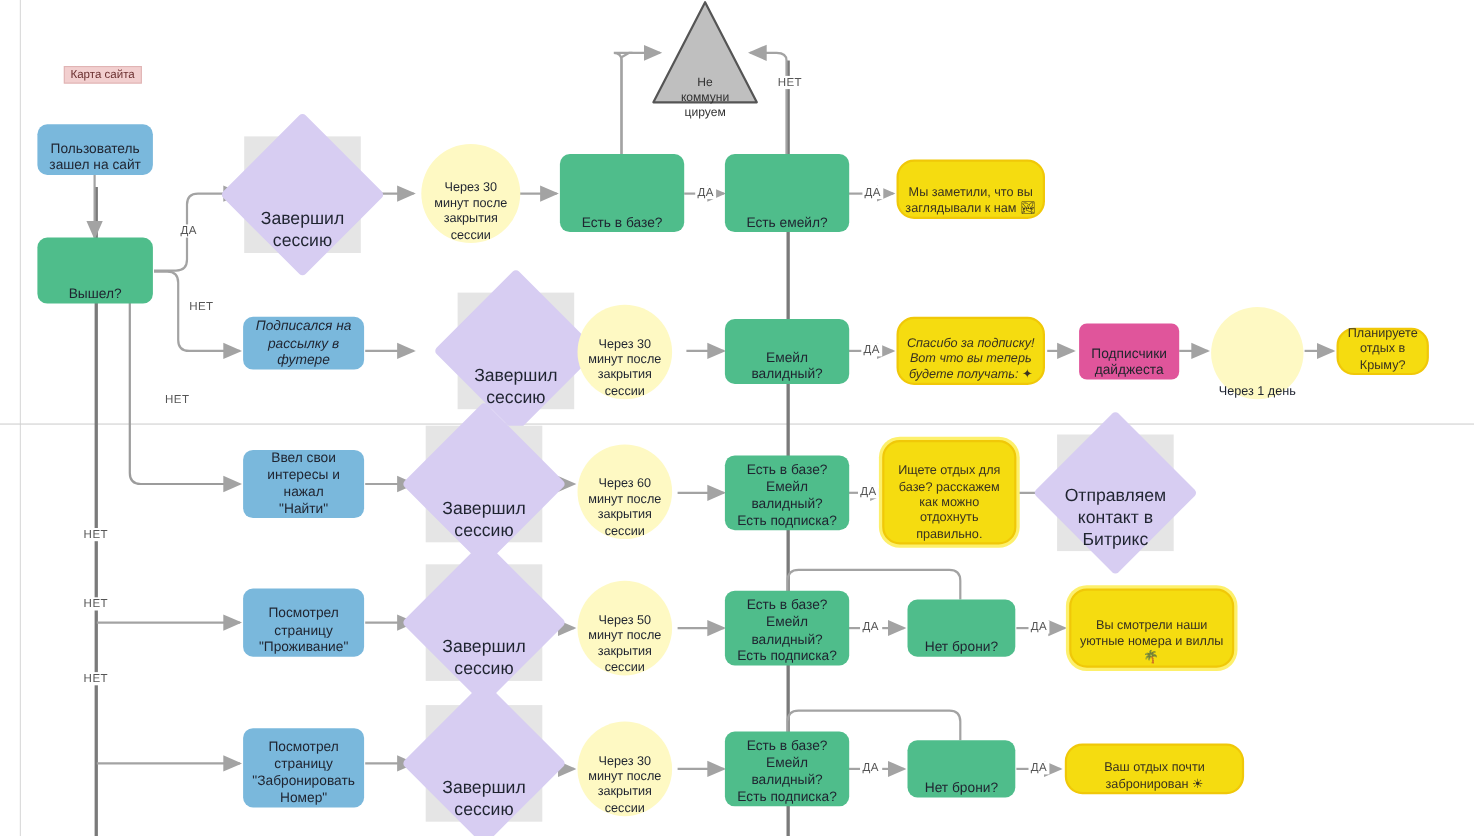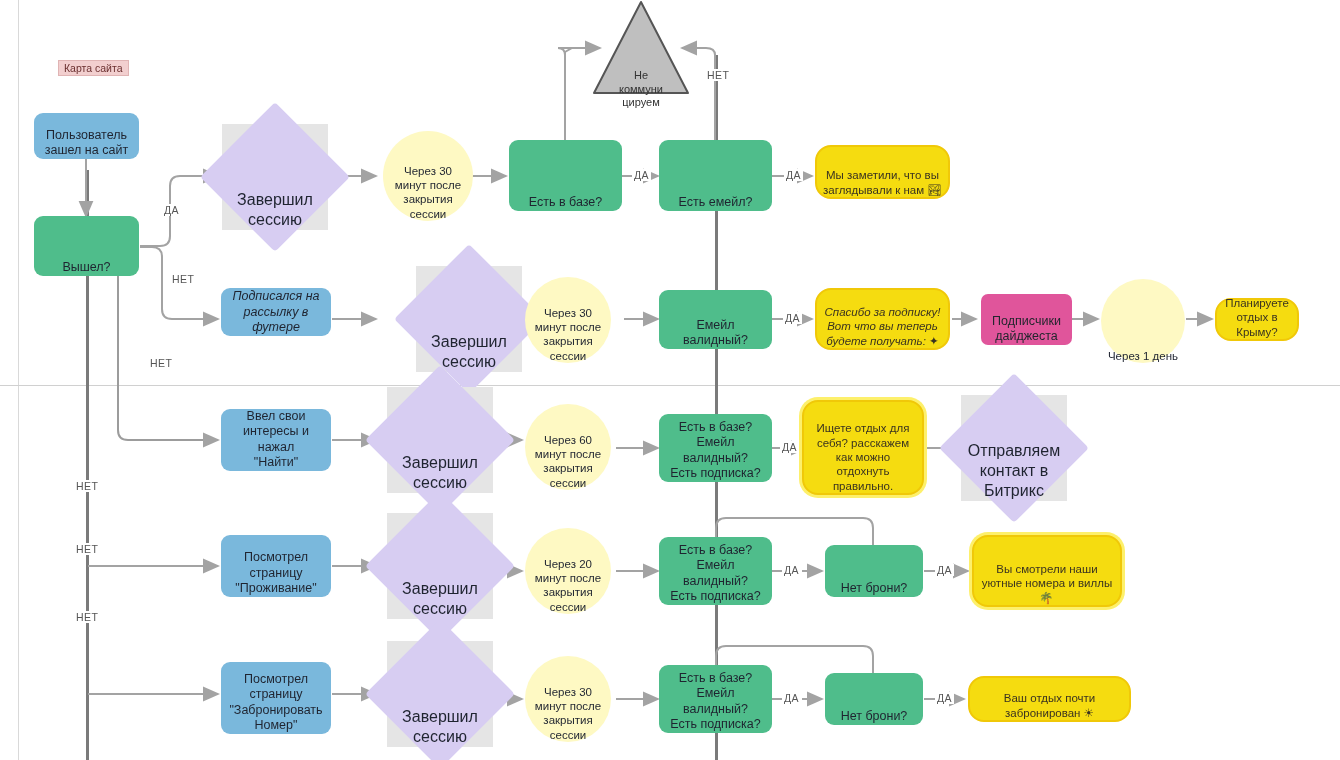--- a/index.html
+++ b/index.html
@@ -215,21 +215,21 @@
 закрытия
 сессии</span>
   </div>
   <div class="node n-green" style="left:659px;top:414px;width:113px;height:68px;">
     <span>Есть в базе?
 Емейл валидный?
 Есть подписка?</span>
   </div>
   <div class="node n-yellow glow" style="left:802px;top:400px;width:122px;height:95px;">
     <span>Ищете отдых для
-себя? расскажем
+базе? расскажем
 как можно
 отдохнуть
 правильно.</span>
   </div>
   <div class="node n-diamond" style="left:961px;top:395px;width:106px;height:106px;">
     <div class="dia"></div>
     <span>Отправляем
 контакт в
 Битрикс</span>
   </div>
@@ -238,21 +238,21 @@
     <span>Посмотрел
 страницу
 "Проживание"</span>
   </div>
   <div class="node n-diamond" style="left:387px;top:513px;width:106px;height:106px;">
     <div class="dia"></div>
     <span>Завершил
 сессию</span>
   </div>
   <div class="node n-circle" style="left:525px;top:528px;width:86px;height:86px;">
-    <span>Через 20
+    <span>Через 50
 минут после
 закрытия
 сессии</span>
   </div>
   <div class="node n-green" style="left:659px;top:537px;width:113px;height:68px;">
     <span>Есть в базе?
 Емейл валидный?
 Есть подписка?</span>
   </div>
   <div class="node n-green" style="left:825px;top:545px;width:98px;height:52px;">

